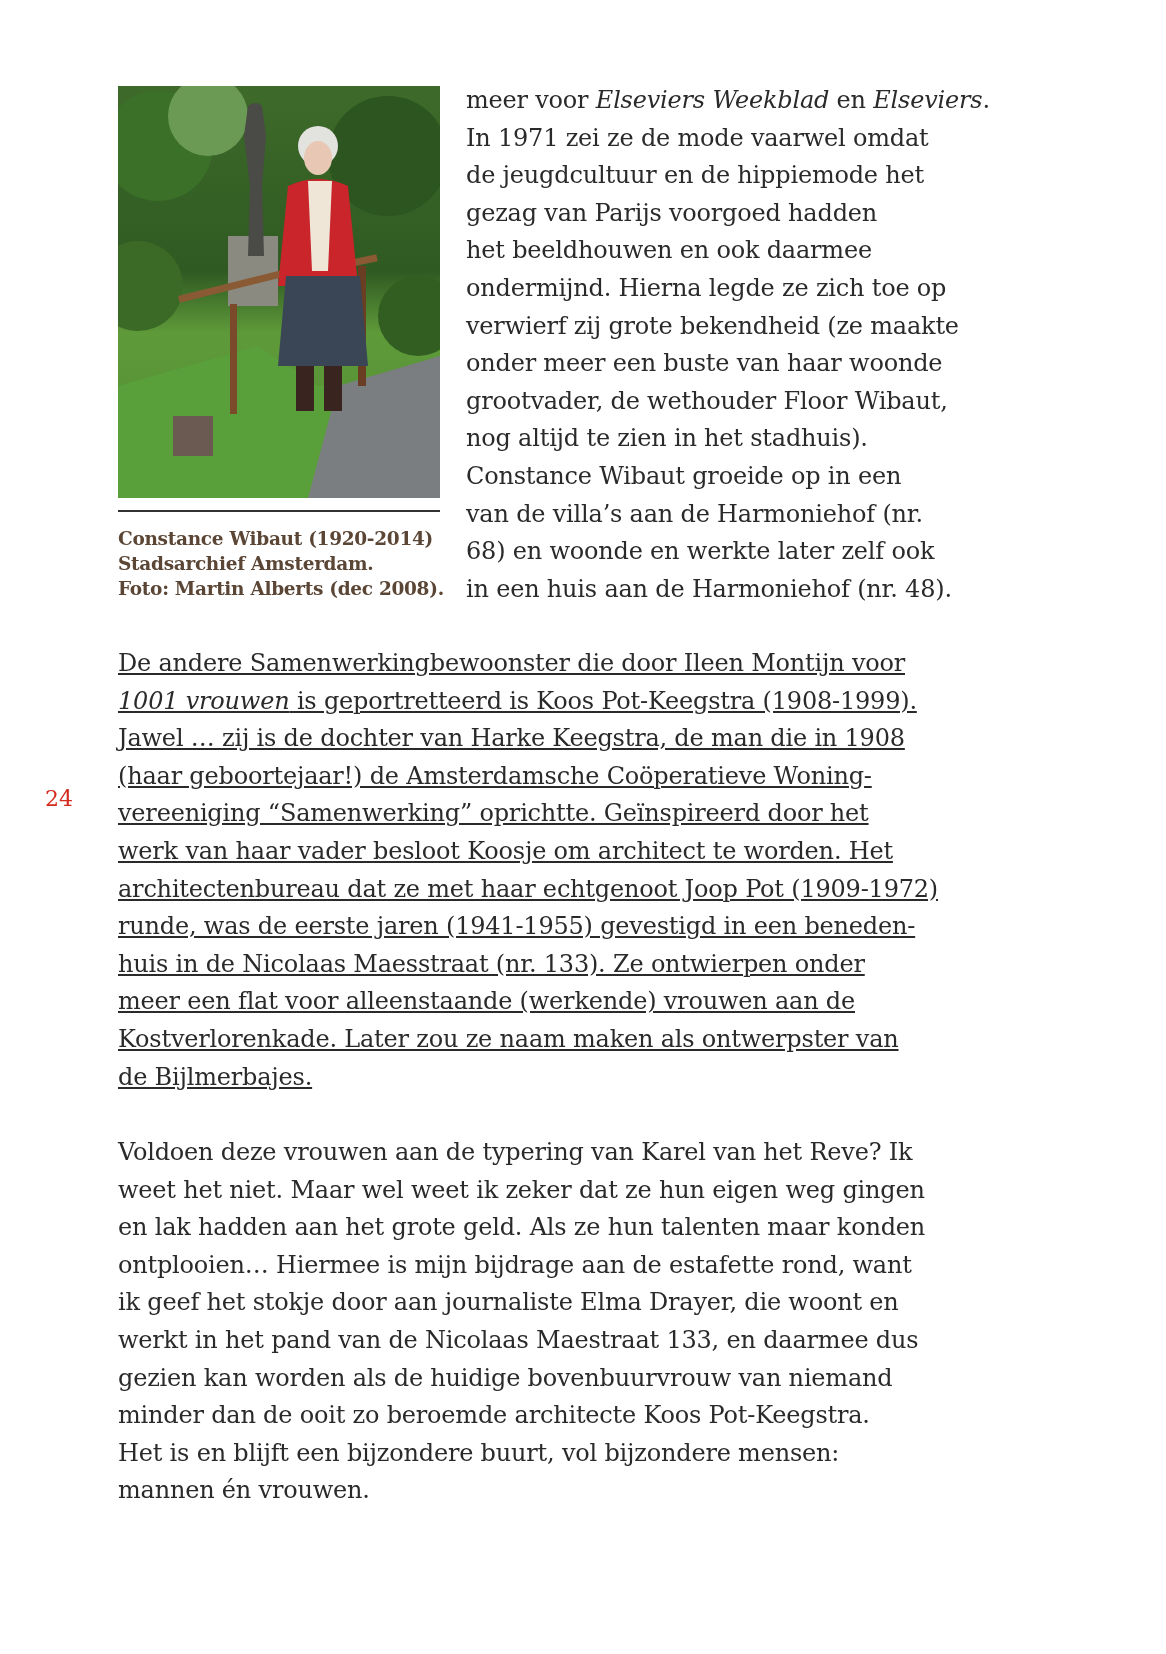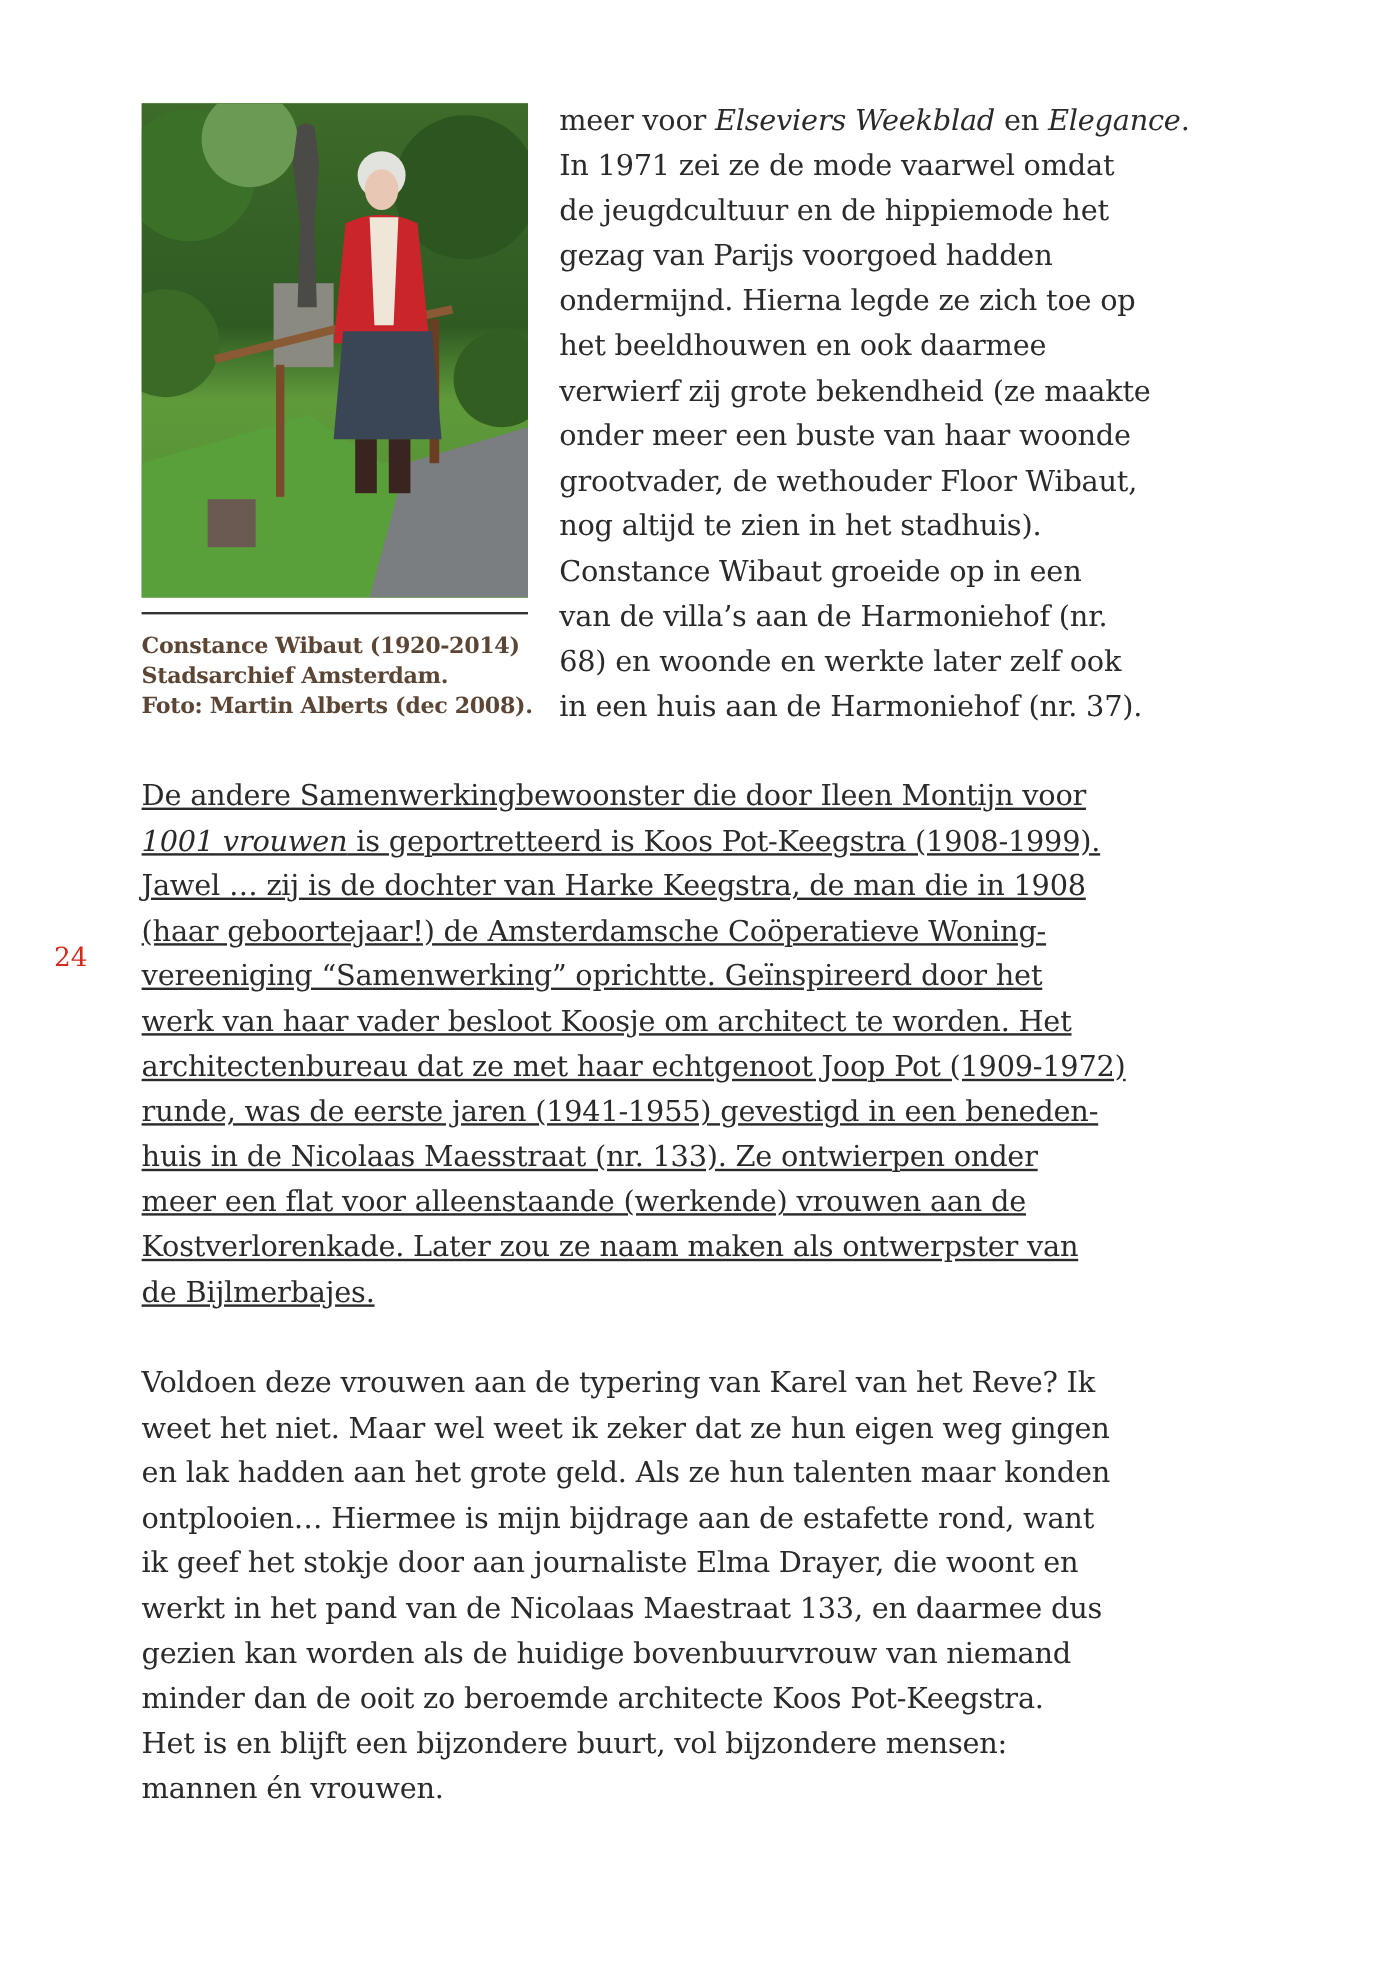--- a/index.html
+++ b/index.html
@@ -119,34 +119,34 @@
 
 <div class="caption-rule"></div>
 
 <div class="caption">
   <div>Constance Wibaut (1920-2014)</div>
   <div>Stadsarchief Amsterdam.</div>
   <div>Foto: Martin Alberts (dec 2008).</div>
 </div>
 
 <div class="col-right">
-  <div><span>meer voor </span><em>Elseviers Weekblad</em><span> en </span><em>Elegance</em><span>.</span></div>
+  <div><span>meer voor </span><em>Elseviers Weekblad</em><span> en </span><em>Elseviers</em><span>.</span></div>
   <div>In 1971 zei ze de mode vaarwel omdat</div>
   <div>de jeugdcultuur en de hippiemode het</div>
   <div>gezag van Parijs voorgoed hadden</div>
+  <div>het beeldhouwen en ook daarmee</div>
   <div>ondermijnd. Hierna legde ze zich toe op</div>
-  <div>het beeldhouwen en ook daarmee</div>
   <div>verwierf zij grote bekendheid (ze maakte</div>
   <div>onder meer een buste van haar woonde</div>
   <div>grootvader, de wethouder Floor Wibaut,</div>
   <div>nog altijd te zien in het stadhuis).</div>
   <div>Constance Wibaut groeide op in een</div>
   <div>van de villa’s aan de Harmoniehof (nr.</div>
   <div>68) en woonde en werkte later zelf ook</div>
-  <div>in een huis aan de Harmoniehof (nr. 37).</div>
+  <div>in een huis aan de Harmoniehof (nr. 48).</div>
 </div>
 
 <div class="body-block para2">
   <div>De andere Samenwerkingbewoonster die door Ileen Montijn voor</div>
   <div><em>1001 vrouwen</em><span> is geportretteerd is Koos Pot-Keegstra (1908-1999).</span></div>
   <div>Jawel … zij is de dochter van Harke Keegstra, de man die in 1908</div>
   <div>(haar geboortejaar!) de Amsterdamsche Coöperatieve Woning-</div>
   <div>vereeniging “Samenwerking” oprichtte. Geïnspireerd door het</div>
   <div>werk van haar vader besloot Koosje om architect te worden. Het</div>
   <div>architectenbureau dat ze met haar echtgenoot Joop Pot (1909-1972)</div>

